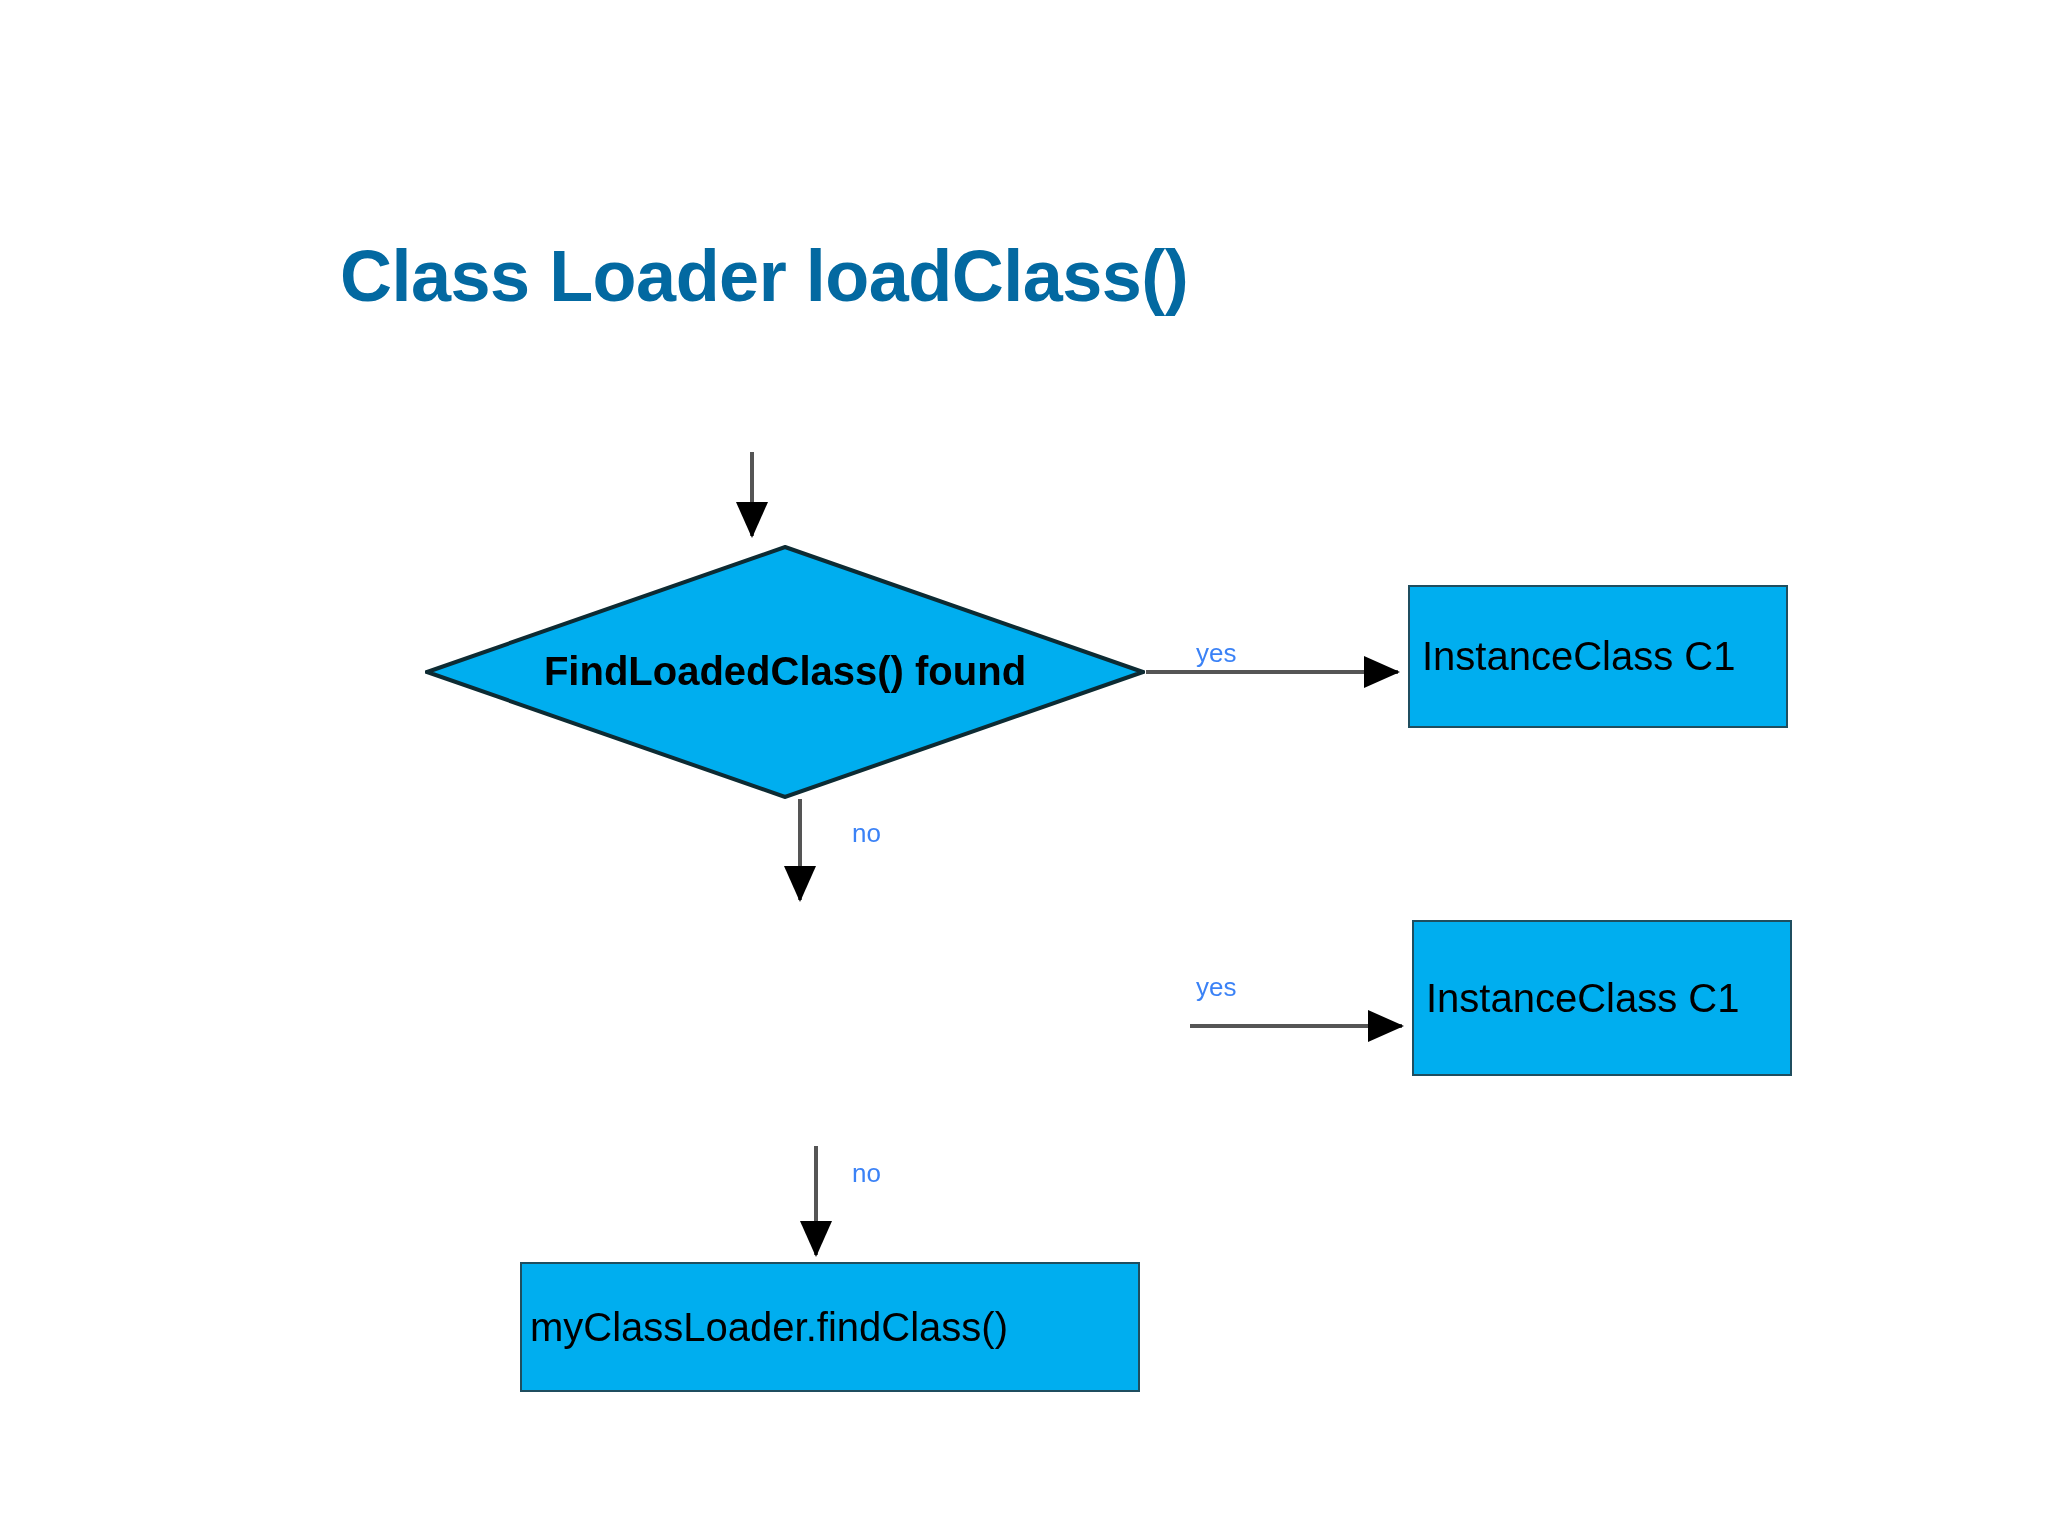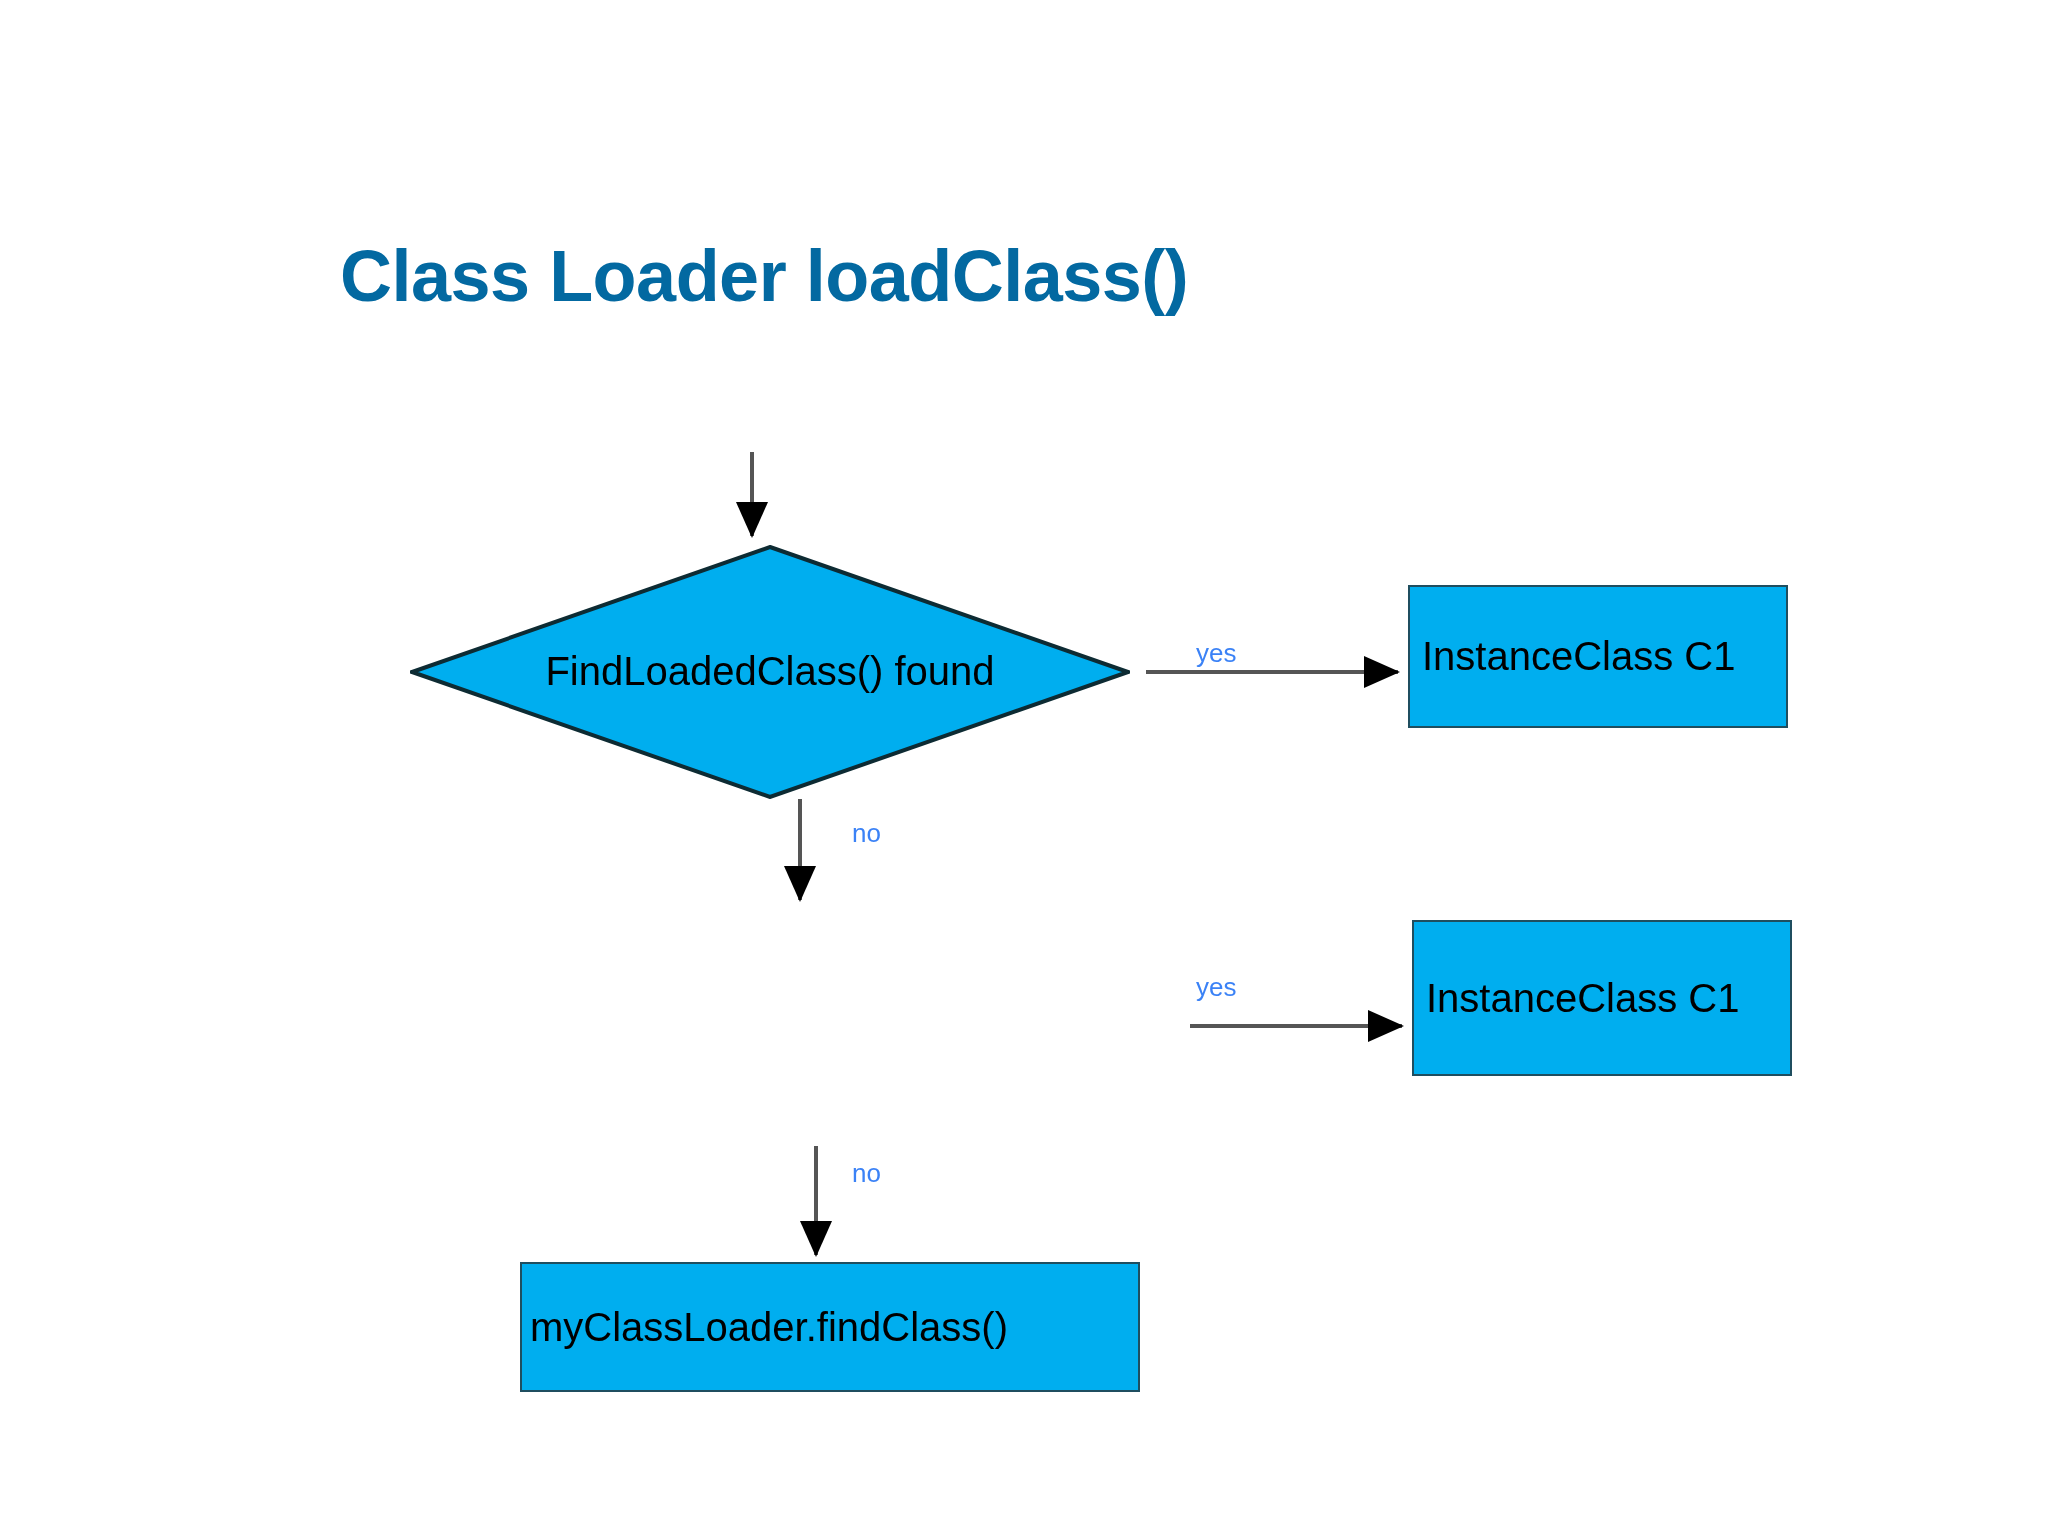--- a/index.html
+++ b/index.html
@@ -77,21 +77,21 @@
     display: flex;
     flex-direction: column;
     align-items: center;
     justify-content: center;
     text-align: center;
     color: #000000;
     font-size: 40px;
     line-height: 1.18;
     pointer-events: none;
   }
-  #diamond-findloaded { left: 410px; top: 545px; width: 720px; height: 254px; }
+  #diamond-findloaded { left: 425px; top: 545px; width: 720px; height: 254px; font-weight: bold; }
   #diamond-parent     { left: 442px; top: 908px; width: 748px; height: 238px; }
 
   .edge-label {
     position: absolute;
     font-size: 26px;
     color: #3b82f6;
     white-space: nowrap;
   }
   #label-yes-1 { left: 1196px; top: 638px; }
   #label-no-1  { left: 852px;  top: 818px; }

